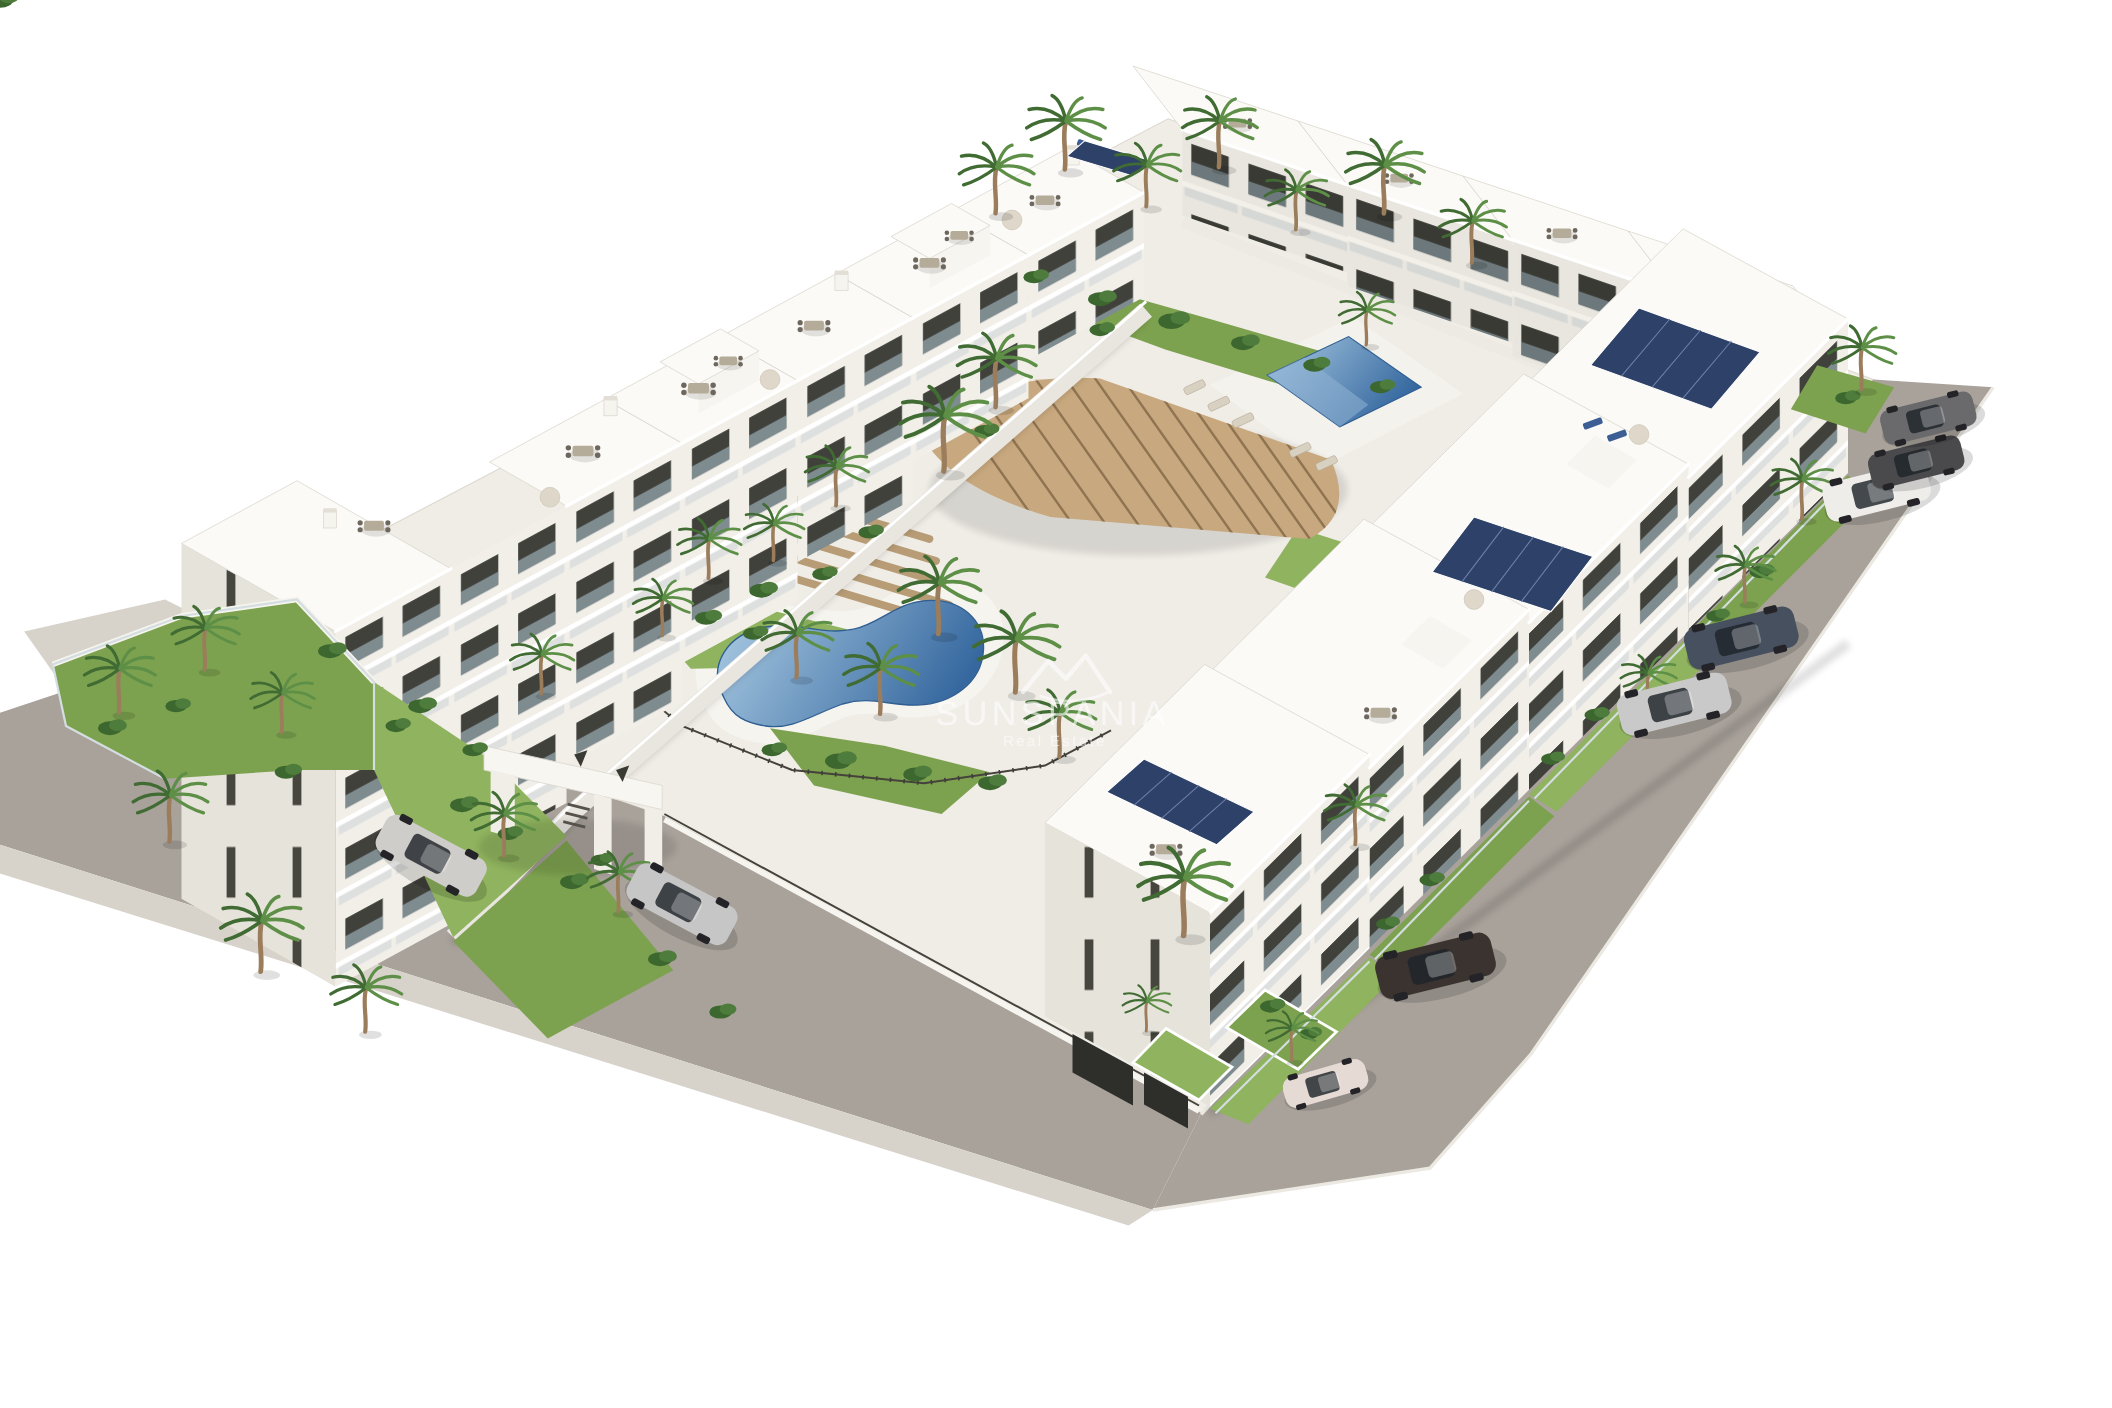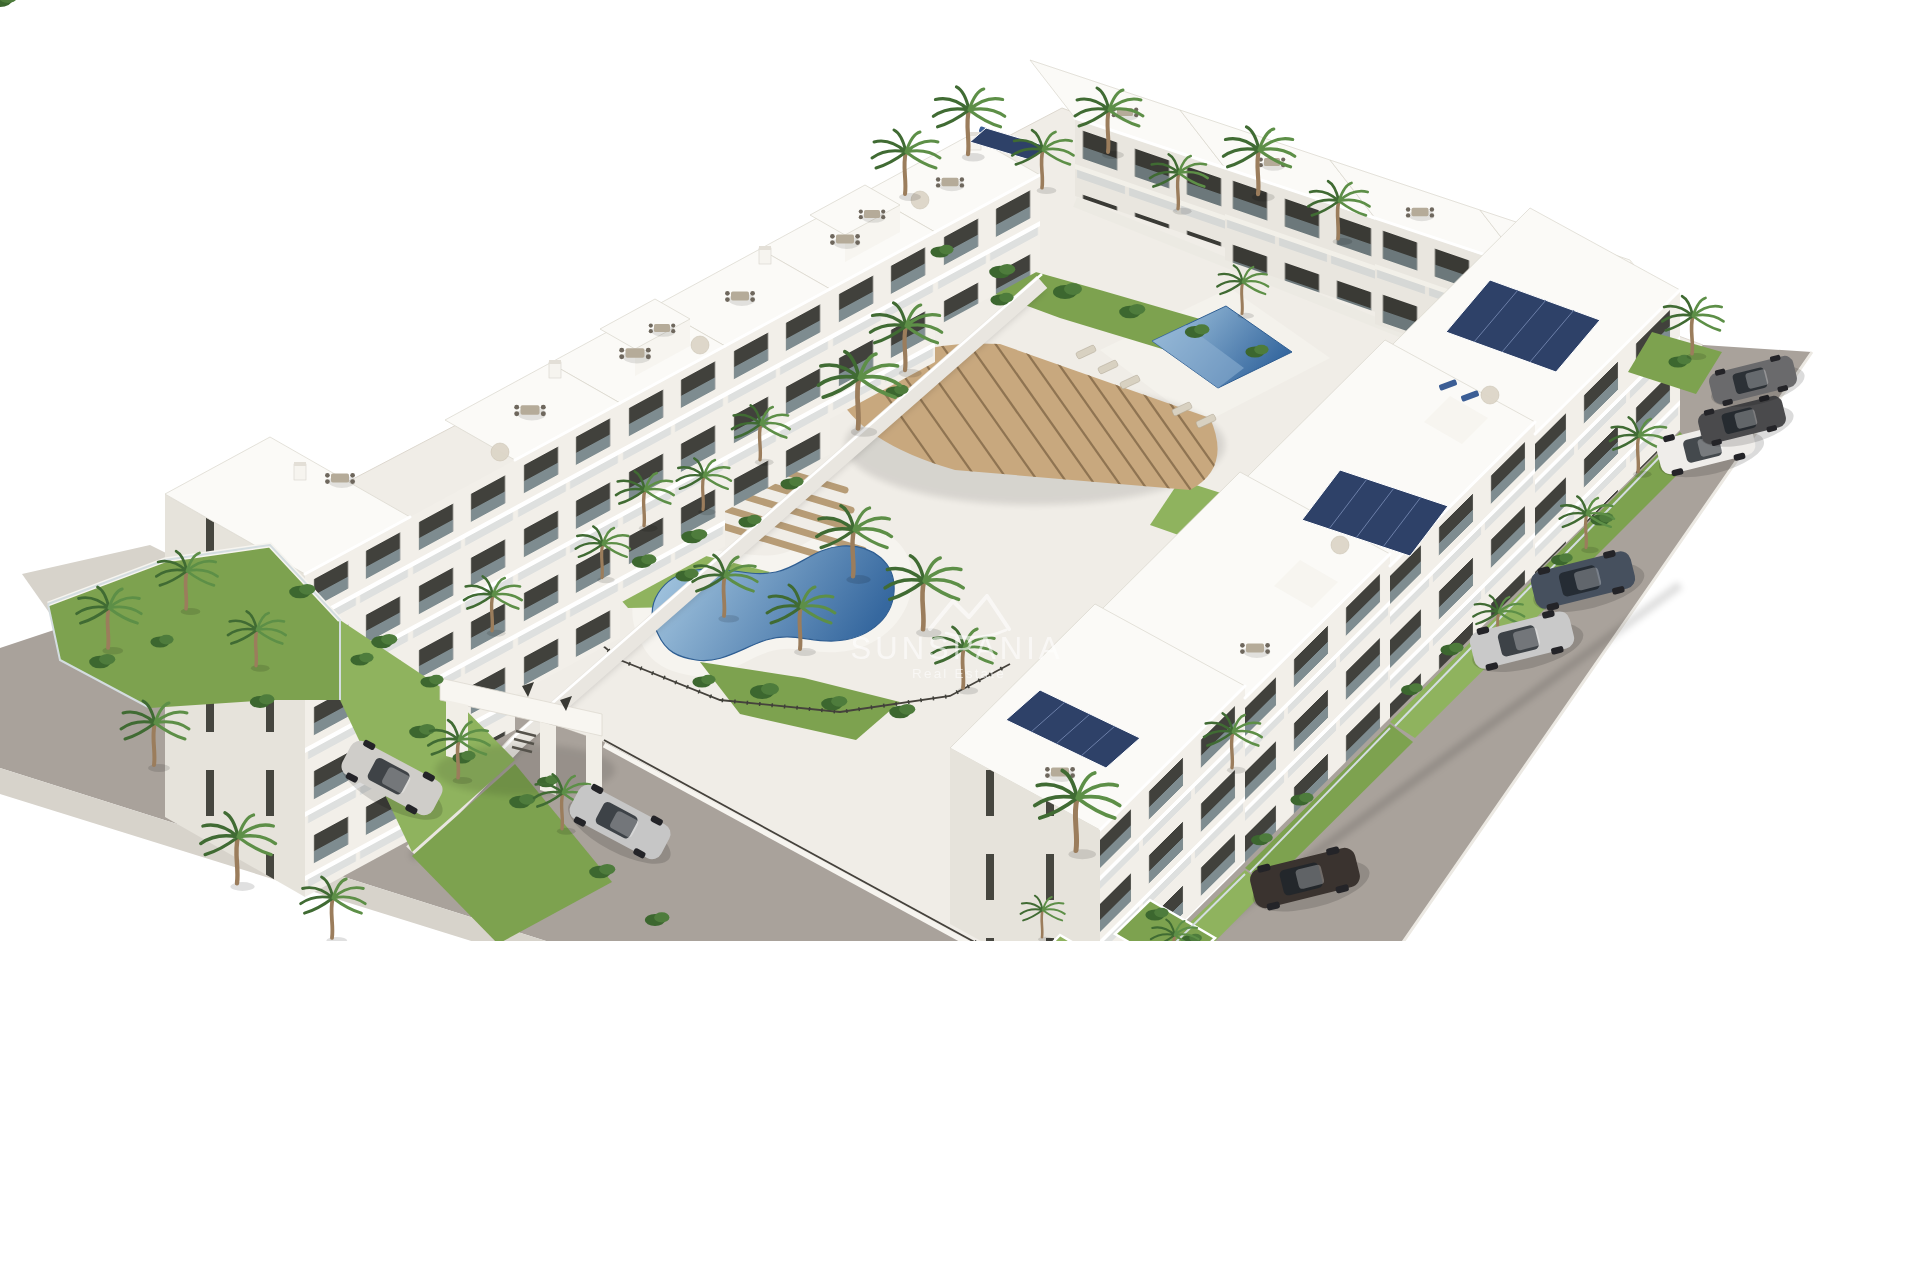--- a/index.html
+++ b/index.html
@@ -1,16 +1,16 @@
 <!DOCTYPE html>
 <html><head>
 <meta charset="utf-8">
 <style>
   html,body{margin:0;padding:0;background:#ffffff;font-family:"Liberation Sans",sans-serif;}
-  .stage{position:relative;width:1920px;height:941px;background:#ffffff;overflow:hidden;}
+  .stage{position:relative;width:1920px;height:1280px;background:#ffffff;overflow:hidden;}
   svg{display:block}
   .roof{fill:#fbfaf7;stroke:#d9d5cc;stroke-width:.7}
   .parapet{stroke:#ffffff;stroke-width:3;fill:none;stroke-linecap:round}
   .sideface{fill:#efece5}
   .lawn{fill:#7da24f}
   .lawn2{fill:#8fb35e}
   .fenceglass{stroke:#d4dde0;stroke-width:2;fill:none}
   .fencewhite{stroke:#f6f4ef;stroke-width:5;fill:none}
   .fencedark{stroke:#45423c;stroke-width:1.8;fill:none}
   .fencepost{stroke:#3f3f39;stroke-width:4;fill:none;stroke-dasharray:1.5 11}

